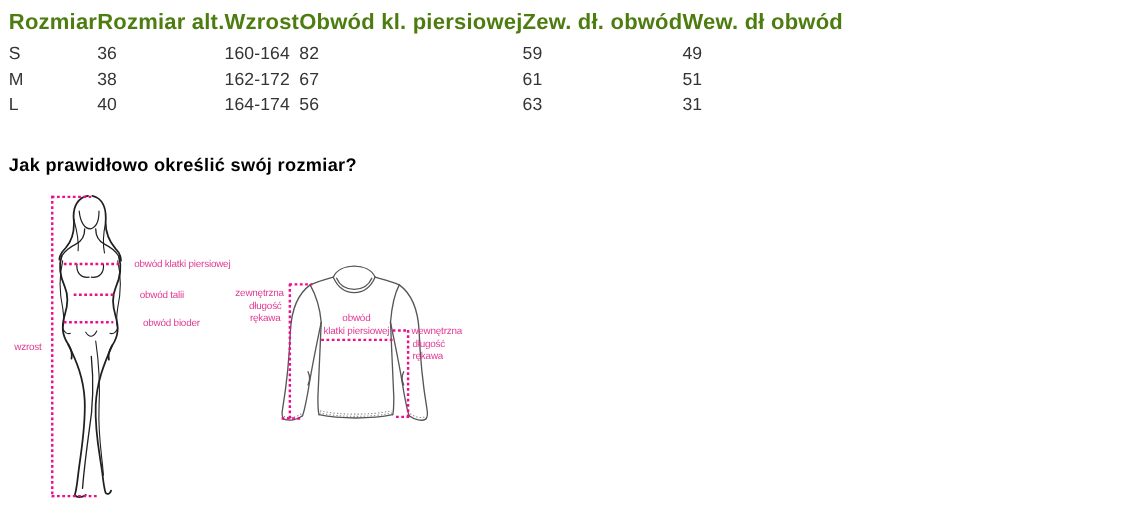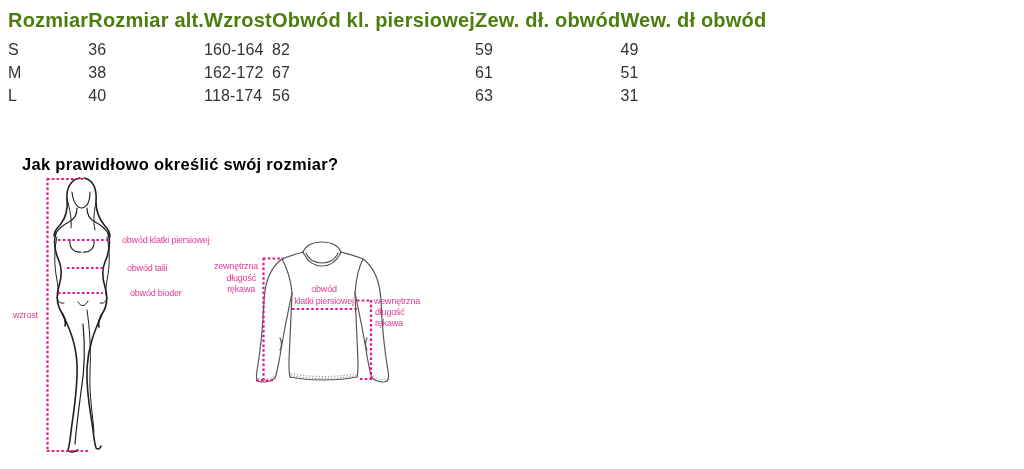--- a/index.html
+++ b/index.html
@@ -14,21 +14,21 @@
   table.size-table th{
     text-align:left;font-size:20px;font-weight:700;color:#4d7c0f;
     white-space:nowrap;padding:0 0 6px 0;letter-spacing:.2px;vertical-align:top;margin-top:20px;
   }
   table.size-table td{
     font-size:16px;font-weight:400;color:#343434;height:23px;padding:0;
     white-space:nowrap;vertical-align:middle;letter-spacing:.1px;
   }
   
   .section-heading{
-    position:absolute;left:8px;top:141px;margin:14px;
+    position:absolute;left:8px;top:141px;margin:0;
     font-size:16.5px;font-weight:700;color:#000;letter-spacing:.3px;
   }
   
   svg.diagram{position:absolute;left:0;top:165px;}
   .sketch{fill:none;stroke:#1f1f1f;stroke-linecap:round;stroke-linejoin:round;}
   .shirt{fill:none;stroke:#565656;stroke-width:1.2;stroke-linecap:round;stroke-linejoin:round;}
   .stipple{fill:none;stroke:#8a8a8a;stroke-width:1;stroke-dasharray:1.2 1.9;}
   .measure{fill:none;stroke-width:2.2;stroke-dasharray:2.5 2.3;}
   .m-label{font-family:"Liberation Sans",sans-serif;font-size:9px;letter-spacing:-.2px;}
 </style>
@@ -69,21 +69,21 @@
         <td>M</td>
         <td>38</td>
         <td>162-172</td>
         <td>67</td>
         <td>61</td>
         <td>51</td>
       </tr>
       <tr>
         <td>L</td>
         <td>40</td>
-        <td>118-174</td>
+        <td>164-174</td>
         <td>56</td>
         <td>63</td>
         <td>31</td>
       </tr>
     </tbody>
   </table>
 
   <h2 class="section-heading">Jak prawidłowo określić swój rozmiar?</h2>
 
   <svg class="diagram" width="1024" height="304" viewBox="0 165 1024 304" xmlns="http://www.w3.org/2000/svg">

